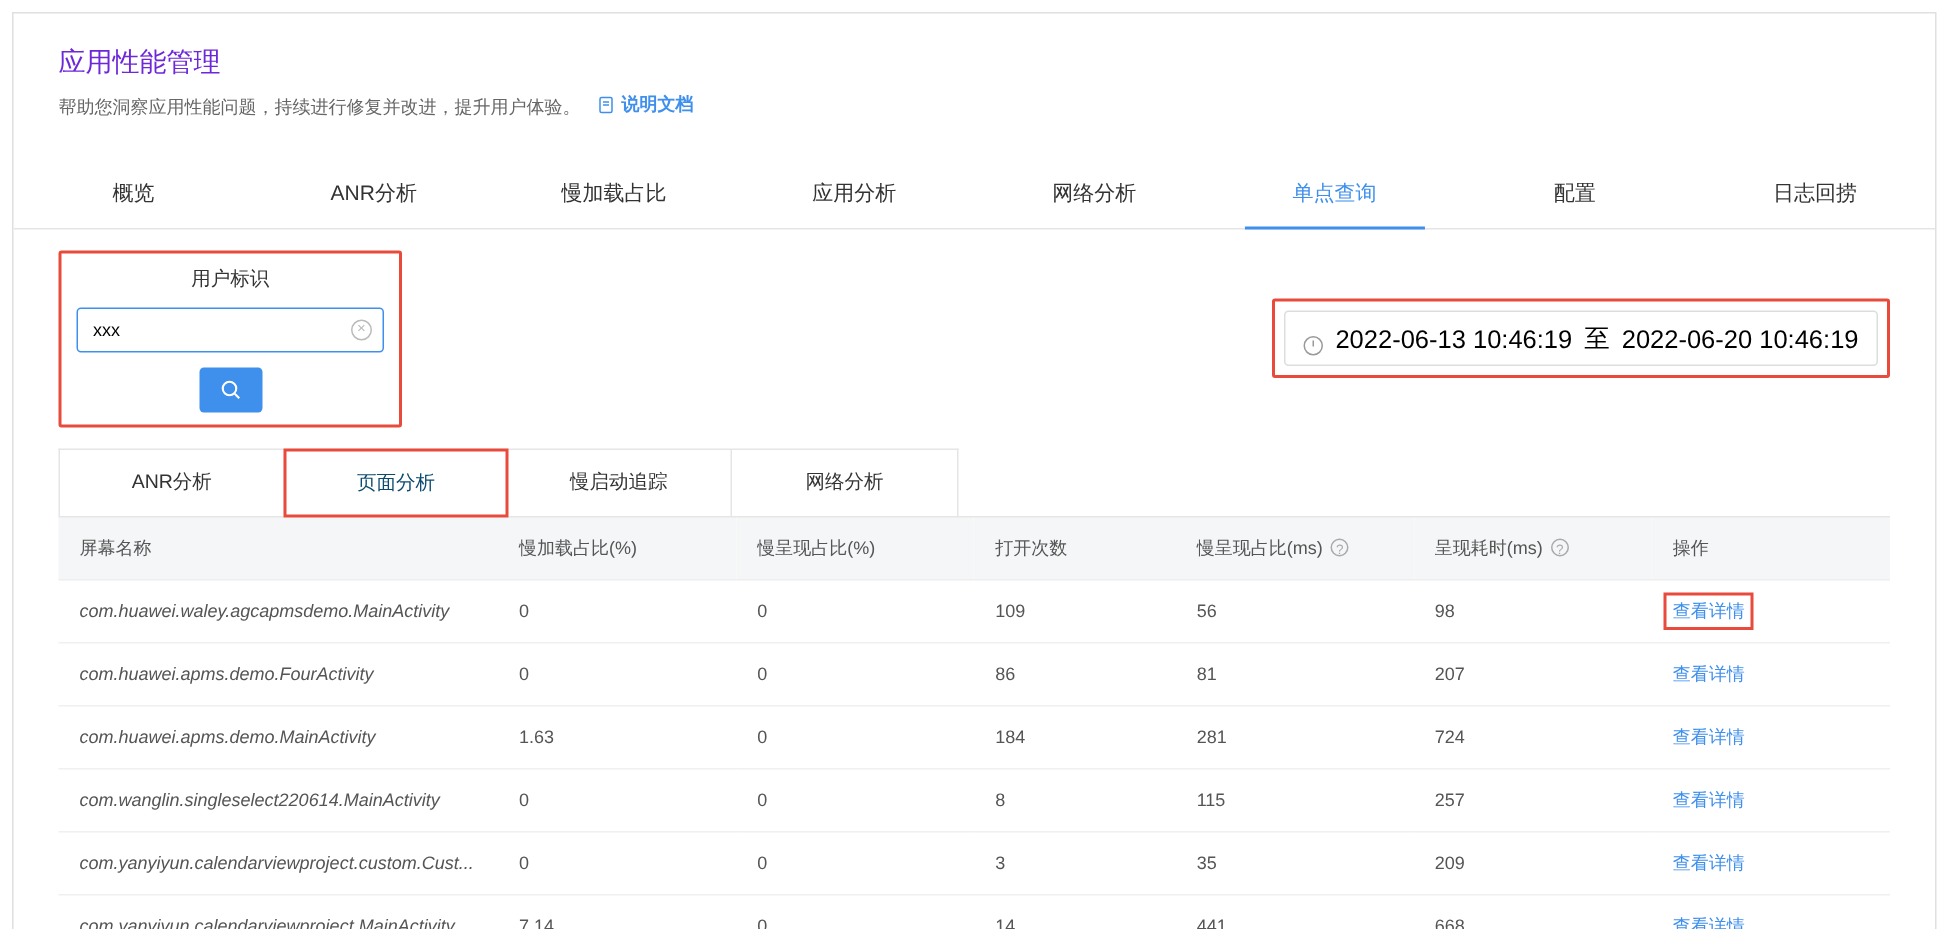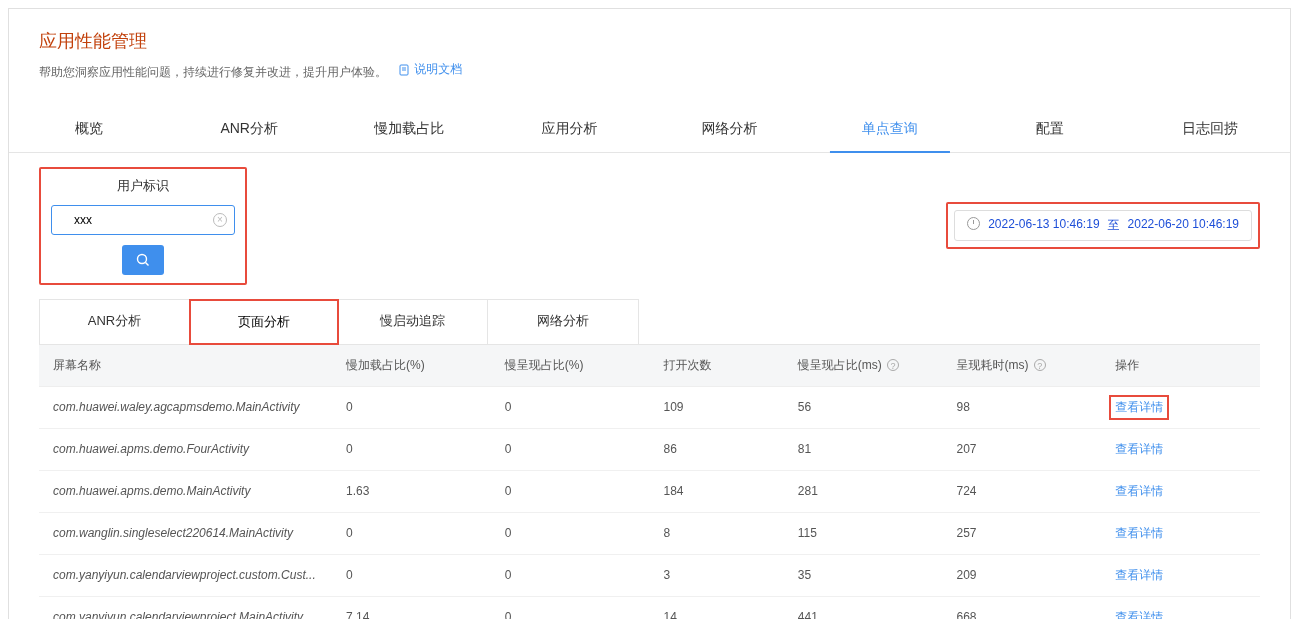--- a/index.html
+++ b/index.html
@@ -13,34 +13,35 @@
     .container {
       border: 1px solid #e0e0e0;
       background: #fff;
     }
     .header-section {
       padding: 20px 30px 10px;
     }
     .page-title {
       font-size: 18px;
       font-weight: 500;
-      color: #c2410c;
+      color: #6d28d9;
       margin-bottom: 8px;
     }
     .page-desc {
       font-size: 12px;
       color: #666;
     }
     .doc-link {
       color: #3f8fed;
       margin-left: 8px;
       cursor: pointer;
       display: inline-flex;
       align-items: center;
       gap: 4px;
+      font-weight: bold;
     }
     .doc-icon {
       display: inline-block;
       width: 12px;
       height: 12px;
     }
     .main-tabs {
       display: flex;
       border-bottom: 1px solid #e5e5e5;
       margin-top: 15px;
@@ -85,25 +86,25 @@
     .filter-label {
       font-size: 13px;
       color: #333;
     }
     .search-input-wrap {
       position: relative;
       display: flex;
       align-items: center;
     }
     .search-input {
-      width: 184px;
+      width: 205px;
       height: 30px;
       border: 1px solid #3f8fed;
       border-radius: 3px;
-      padding: 0 26px 0 22px;
+      padding: 0 26px 0 10px;
       font-size: 12px;
       outline: none;
     }
     .clear-btn {
       position: absolute;
       right: 8px;
       width: 14px;
       height: 14px;
       border-radius: 50%;
       border: 1px solid #bbb;
@@ -126,27 +127,27 @@
       align-items: center;
       justify-content: center;
     }
     .filter-right {
       border: 2px solid #e84b3c;
       padding: 6px;
       border-radius: 2px;
     }
     .date-picker {
       display: flex;
-      align-items: flex-start;
+      align-items: flex-end;
       gap: 8px;
       border: 1px solid #ddd;
       border-radius: 3px;
       padding: 6px 12px;
-      font-size: 12px;
-      color: #1d4ed8;
+      font-size: 17px;
+      color: #000000;
       cursor: pointer;
       background: #fff;
     }
     .clock-icon {
       width: 13px;
       height: 13px;
       border: 1px solid #999;
       border-radius: 50%;
       position: relative;
     }
@@ -173,21 +174,21 @@
       text-align: center;
       padding: 12px 0;
       font-size: 13px;
       color: #333;
       cursor: pointer;
       border-right: 1px solid #e5e5e5;
       background: #fff;
     }
     .sub-tab:last-child { border-right: none; }
     .sub-tab.active {
-      color: #000000;
+      color: #0c4a6e;
       border: 2px solid #e84b3c;
       margin: -1px;
       z-index: 1;
     }
     .data-table {
       width: calc(100% - 60px);
       margin: 0 30px 20px;
       border-collapse: collapse;
       border-top: 1px solid #e5e5e5;
     }

